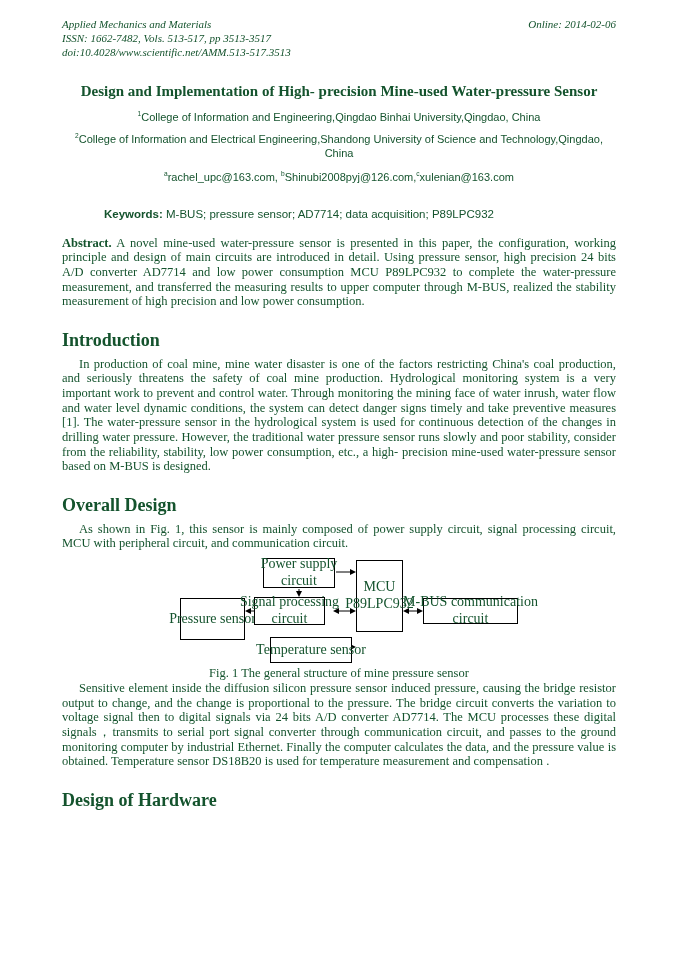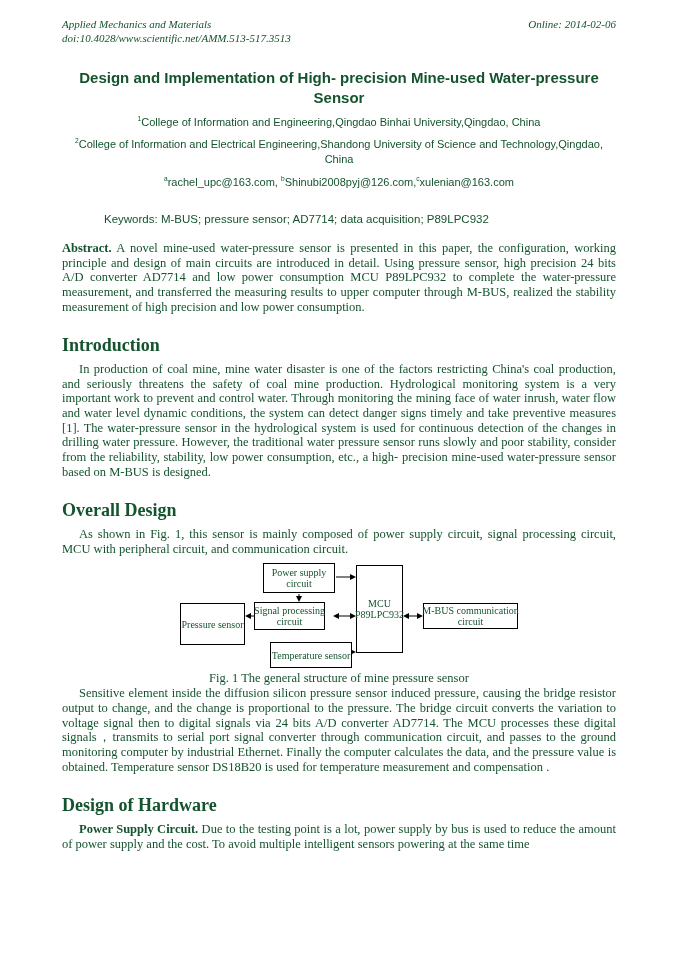--- a/index.html
+++ b/index.html
@@ -7,64 +7,65 @@
   .page {
     width:678px; height:959px; background:#fff; color:#14532d;
     padding:17px 62px 0 62px; overflow:hidden; position:relative;
     font-family:"Liberation Serif", serif;
   }
   
   .journal-header { font:italic 11px/1.28 "Liberation Serif", serif; }
   .header-row1 { display:flex; justify-content:space-between; }
 
   
-  .paper-title { margin:23px 0 0 0; font-family:Liberation Sans, sans-serif; font-weight:bold; font-size:15px; line-height:1.3; text-align:center; }
+  .paper-title { margin:23px 0 0 0; font-family:Liberation Serif, serif; font-weight:bold; font-size:15px; line-height:1.3; text-align:center; }
   .authors { margin-top:10px; font-family:"Liberation Sans", sans-serif; font-size:15px; text-align:center; }
   sup { font-size:0.6em; vertical-align:super; line-height:0; }
   .affiliation { margin-top:8px; font-family:"Liberation Sans", sans-serif; font-size:11px; line-height:1.3; text-align:center; }
   .emails { margin-top:10px; font-family:"Liberation Sans", sans-serif; font-size:11px; text-align:center; }
 
   
   .keywords { margin-top:25px; font-family:"Liberation Sans", sans-serif; font-size:11.5px; }
-  .keywords .kw-label { font-weight:normal;padding-left:42px; }
+  .keywords .kw-label { font-weight:bold;padding-left:42px; }
   .abstract { margin-top:16px; font-size:12.5px; line-height:1.17; text-align:justify; }
   .bold-label { font-weight:bold; }
 
   
   .section-heading { margin:21px 0 0 0; font-size:18px; font-weight:bold; }
   .para { margin:6px 0 0 0; font-size:12.5px; line-height:1.17; text-align:justify; text-indent:17px; }
 
   
   .figure { position:relative; height:110px; margin-top:4px; }
   .fig-box {
     position:absolute; border:1px solid #000; background:#fff;
     display:flex; flex-direction:column; justify-content:center; align-items:center;
-    font-size:10px; line-height:1.18; text-align:center; white-space:nowrap;
+    font-size:14px; line-height:1.18; text-align:center; white-space:nowrap;
   }
   .box-psu      { left:201px; top:3px;  width:72px; height:30px; }
   .box-pressure { left:118px; top:43px; width:65px; height:42px; }
   .box-signal   { left:192px; top:42px; width:71px; height:28px; }
-  .box-mcu      { left:294px; top:5px;  width:47px; height:88px; }
+  .box-mcu      { left:294px; top:5px;  width:47px; height:72px; }
   .box-mbus     { left:361px; top:43px; width:95px; height:26px; }
   .box-temp     { left:208px; top:82px; width:82px; height:26px; }
   .fig-arrows { position:absolute; left:0; top:0; }
   .fig-arrows line { stroke:#000; stroke-width:1; }
   .fig-arrows polygon { fill:#000; }
   .fig-caption { margin-top:1px; text-align:center; font-size:12.5px; }
 </style>
 </head>
 <body>
 
 <div class="page">
 
   <div class="journal-header">
     <div class="header-row1">
       <span>Applied Mechanics and Materials</span>
       <span>Online: 2014-02-06</span>
     </div>
+    <div>ISSN: 1662-7482, Vols. 513-517, pp 3513-3517</div>
     <div>doi:10.4028/www.scientific.net/AMM.513-517.3513</div>
   </div>
 
   <h1 class="paper-title">Design and Implementation of High- precision Mine-used Water-pressure Sensor</h1>
 
 
   <div class="affiliation"><sup>1</sup><span>College of Information and Engineering,Qingdao Binhai University,Qingdao, China</span></div>
 
   <div class="affiliation"><sup>2</sup><span>College of Information and Electrical Engineering,Shandong University of Science and Technology,Qingdao, China</span></div>
 
@@ -133,15 +134,14 @@
     <div class="fig-box box-temp">
       <div>Temperature sensor</div>
     </div>
   </div>
 
   <div class="fig-caption">Fig. 1 The general structure of mine pressure sensor</div>
 
   <p class="para" style="margin-top:0;">Sensitive element inside the diffusion silicon pressure sensor induced pressure, causing the bridge resistor output to change, and the change is proportional to the pressure. The bridge circuit converts the variation to voltage signal then to digital signals via 24 bits A/D converter AD7714. The MCU processes these digital signals，transmits to serial port signal converter through communication circuit, and passes to the ground monitoring computer by industrial Ethernet. Finally the computer calculates the data, and the pressure value is obtained. Temperature sensor DS18B20 is used for temperature measurement and compensation .</p>
 
   <h3 class="section-heading">Design of Hardware</h3>
-  <p class="para"><span class="bold-label">Power Supply Circuit.</span> <span>Due to the testing point is a lot, power supply by bus is used to reduce the amount of power supply and the cost. To avoid multiple intelligent sensors powering at the same time</span></p>
 
 </div>
 
 </body></html>

